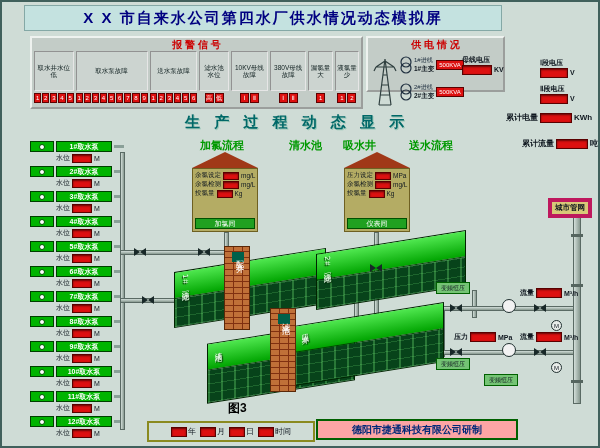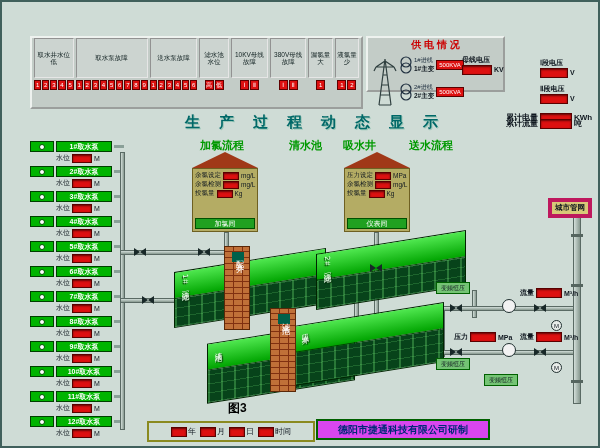--- a/index.html
+++ b/index.html
@@ -35,21 +35,21 @@
   #bus-voltage{position:absolute;left:94px;top:17px;width:42px;font-size:7px;font-weight:bold;}
   #bus-voltage .red-display{width:30px;height:10px;}
 
   .sec-volt{position:absolute;left:538px;width:60px;font-size:7px;font-weight:bold;}
   .sec-volt .red-display{width:28px;height:10px;}
 
   .total-row{position:absolute;left:504px;display:flex;align-items:center;gap:2px;font-size:8px;font-weight:bold;}
   .total-row .red-display{width:32px;height:10px;}
 
   
-  #process-title{position:absolute;left:183px;top:111px;font-size:15px;font-weight:bold;letter-spacing:5px;color:#006868;text-shadow:1px 1px 0 #9cc8b8;font-family:Liberation Mono, monospace;}
+  #process-title{position:absolute;left:183px;top:111px;font-size:15px;font-weight:bold;letter-spacing:5px;color:#006868;text-shadow:1px 1px 0 #9cc8b8;}
   .section-label{position:absolute;font-size:11px;font-weight:bold;color:#009900;}
 
   
   .house{position:absolute;width:66px;height:80px;}
   .roof{width:0;height:0;border-left:33px solid transparent;border-right:33px solid transparent;border-bottom:16px solid #a03818;}
   .wall{height:64px;background:#b4ac64;border:1px solid #6e6022;padding:2px;display:flex;flex-direction:column;gap:2px;}
   .h-row{display:flex;align-items:center;gap:2px;font-size:6.5px;white-space:nowrap;}
   .h-row .red-display{width:16px;height:8px;flex:none;}
   .h-name{margin-top:auto;background:#20a020;color:#fff;font-size:7px;line-height:9px;text-align:center;border:1px solid #005000;}
 
@@ -88,31 +88,33 @@
   .meter-circle{position:absolute;width:11px;height:11px;border-radius:50%;background:#e8ece9;border:1px solid #203030;font-size:6px;line-height:10px;text-align:center;z-index:5;}
   .out-row{position:absolute;display:flex;align-items:center;gap:2px;font-size:7px;font-weight:bold;z-index:6;}
   .out-row .red-display{width:26px;height:10px;}
   .vfd-box{position:absolute;width:34px;height:12px;background:#74c474;border:1px solid #006000;font-size:6px;line-height:10px;text-align:center;z-index:6;}
 
   
   #date-box{position:absolute;left:145px;top:419px;width:168px;height:21px;border:2px solid #8a8a20;display:flex;align-items:center;justify-content:center;gap:4px;font-size:8px;z-index:6;}
   .date-item{display:flex;align-items:center;gap:1px;}
   .date-item .red-display{width:16px;height:10px;}
   #figure-label{position:absolute;left:226px;top:398px;font-size:12px;font-weight:bold;color:#000;z-index:6;}
-  #credit-box{position:absolute;left:314px;top:417px;width:174px;height:21px;background:#d946ef;border:2px solid #006000;color:#002878;font-weight:bold;font-size:10px;text-align:center;line-height:17px;z-index:6;}
+  #credit-box{position:absolute;left:314px;top:417px;width:202px;height:21px;background:#fca5a5;border:2px solid #006000;color:#002878;font-weight:bold;font-size:10px;text-align:center;line-height:17px;z-index:6;}
 
   svg{display:block;}
 </style>
 </head>
 <body>
 
 <div id="screen">
 
+  <div id="title-bar">X X 市自来水公司第四水厂供水情况动态模拟屏</div>
 
   <div id="alarm-panel" class="raised">
+    <div id="alarm-title">报  警  信  号</div>
     <div id="alarm-groups">
       <div class="a-group">
         <div class="g-label">取水井水位低</div>
         <div class="g-cells">
             <div class="alarm-cell">1</div>
             <div class="alarm-cell">2</div>
             <div class="alarm-cell">3</div>
             <div class="alarm-cell">4</div>
             <div class="alarm-cell">5</div>
           </div>
@@ -225,21 +227,21 @@
     <div>Ⅱ段电压</div>
     <div><span class="red-display"></span>
     <span>V</span></div>
   </div>
 
   <div class="total-row" style="top:110px;">
     <span>累计电量</span>
     <span class="red-display"></span>
     <span>KWh</span>
   </div>
-  <div class="total-row" style="top:116px;">
+  <div class="total-row" style="top:136px;margin-left:16px;">
     <span>累计流量</span>
     <span class="red-display"></span>
     <span>吨</span>
   </div>
 
   <div id="process-title">生 产 过 程 动 态 显 示</div>
   <span class="section-label" style="left:198px;top:136px;">加氯流程</span>
   <span class="section-label" style="left:287px;top:136px;">清水池</span>
   <span class="section-label" style="left:341px;top:136px;">吸水井</span>
   <span class="section-label" style="left:407px;top:136px;">送水流程</span>

